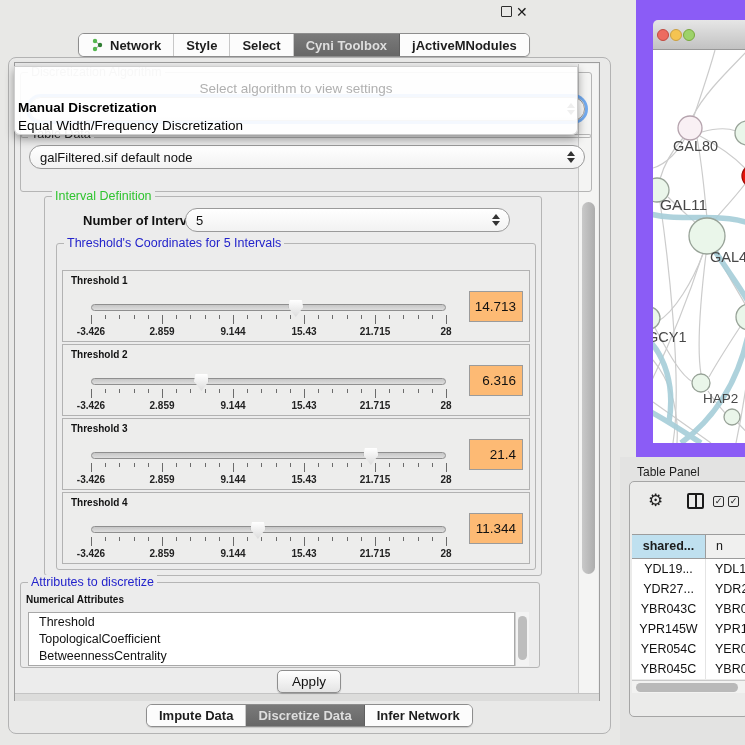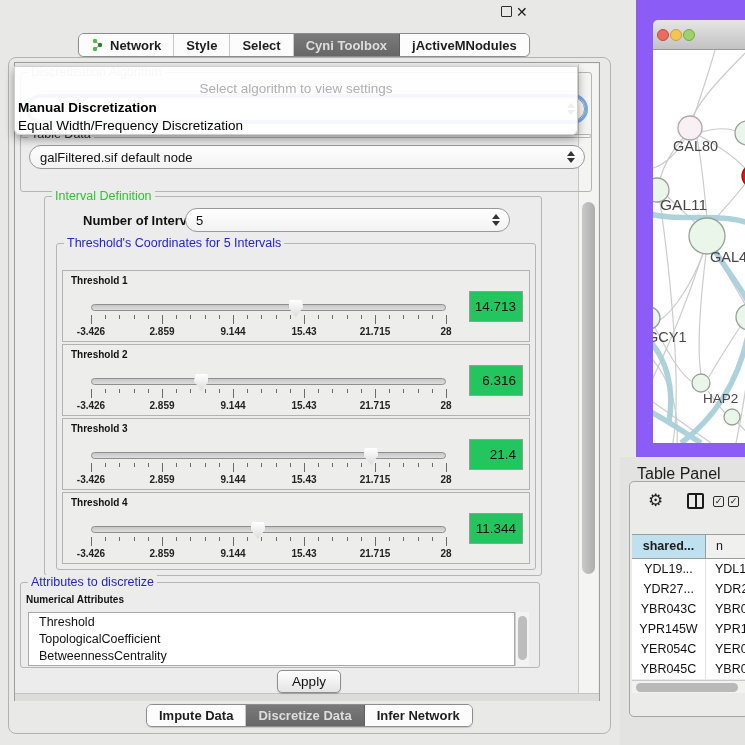--- a/index.html
+++ b/index.html
@@ -52,21 +52,21 @@
   .track{position:absolute;left:28px;top:33px;width:355px;height:7px;border:1px solid #8f8f8f;border-radius:4px;
     background:linear-gradient(#c6c6c6,#dedede);}
   .thumb{position:absolute;top:-5px;width:15px;height:17px;transform:translateX(-50%);
     background:linear-gradient(#ffffff,#dcdcdc);clip-path:polygon(10% 0,90% 0,100% 42%,50% 100%,0 42%);
     filter:drop-shadow(0 0 1px rgba(0,0,0,.65));}
   .ticks{position:absolute;left:28px;top:44px;width:355px;height:10px;}
   .ticks i{position:absolute;top:0;width:1px;height:4px;background:#6b6b6b;}
   .ticks i.major{height:9px;}
   .ticklabels{position:absolute;left:28px;top:55px;width:355px;height:12px;}
   .ticklabels span{position:absolute;transform:translateX(-50%);font-size:10px;font-weight:700;color:#222;}
-  .valbox{position:absolute;left:406px;top:20px;width:54px;height:31px;background:#22c55e;border:1px solid #9b9b9b;
+  .valbox{position:absolute;left:406px;top:20px;width:54px;height:31px;background:#fdba74;border:1px solid #9b9b9b;
     font-size:13.5px;color:#111;text-align:right;line-height:29px;padding-right:6px;}
 
   .listbox{background:#fff;border:1px solid #a8a8a8;font-size:12.5px;color:#111;}
   .listbox div{padding:1.5px 0 1.5px 10px;}
   .listscroll{position:absolute;background:#f3f3f3;border-left:1px solid #cfcfcf;}
   .listscroll b{position:absolute;left:2px;top:4px;width:9px;height:44px;border-radius:5px;background:#bdbdbd;}
 
   .applybtn{left:277px;top:670px;width:64px;height:23px;border:1px solid #8e8e8e;border-radius:5px;
     background:linear-gradient(#ffffff,#e4e4e4);font-size:13.5px;color:#111;text-align:center;line-height:21px;
     box-shadow:0 1px 1px rgba(0,0,0,.2);}
@@ -74,21 +74,21 @@
 
   
   .bluewin{left:620px;top:0;width:126px;height:457px;background:#8b5cf6;margin-left:16px;}
   .mac-titlebar{left:17px;top:20px;width:108px;height:30px;background:linear-gradient(#e6e6e6,#c2c2c2);
     border-bottom:1px solid #989898;border-radius:5px 0 0 0;}
   .light{position:absolute;top:9px;width:12px;height:12px;border-radius:50%;}
   .canvas{left:17px;top:50px;width:108px;height:393px;background:#fff;overflow:hidden;}
 
   
   .tp-area{left:620px;top:457px;width:125px;height:288px;background:#e3e3e2;}
-  .tp-title{left:17px;top:8px;font-size:16px;color:#1c1c1c;}
+  .tp-title{left:17px;top:8px;font-size:12px;color:#1c1c1c;}
   .tp-panel{left:9px;top:24px;width:120px;height:236px;border:1px solid #a5a5a5;border-radius:5px;background:#ebebea;}
   .gear{font-size:17px;color:#1f1f1f;line-height:18px;}
   .spliticon{width:17px;height:16px;border:2px solid #1a1a1a;border-radius:2px;position:relative;}
   .spliticon div{position:absolute;left:50%;top:0;width:2px;height:100%;background:#1a1a1a;transform:translateX(-50%);}
   .chk{width:11px;height:11px;border:1.5px solid #2c2c2c;border-radius:2px;font-size:9px;line-height:9px;
     text-align:center;color:#111;font-weight:700;}
   .tbl{position:absolute;left:2px;top:52px;width:116px;height:145px;overflow:hidden;background:#fff;
     border-top:1px solid #9c9c9c;}
   .tbl-header{display:flex;height:24px;border-bottom:1px solid #9c9c9c;font-size:12.5px;color:#1b1b1b;}
   .tbl-header .c1{width:74px;background:#bfe0ef;border-right:1px solid #9c9c9c;text-align:center;line-height:23px;font-weight:bold;}

